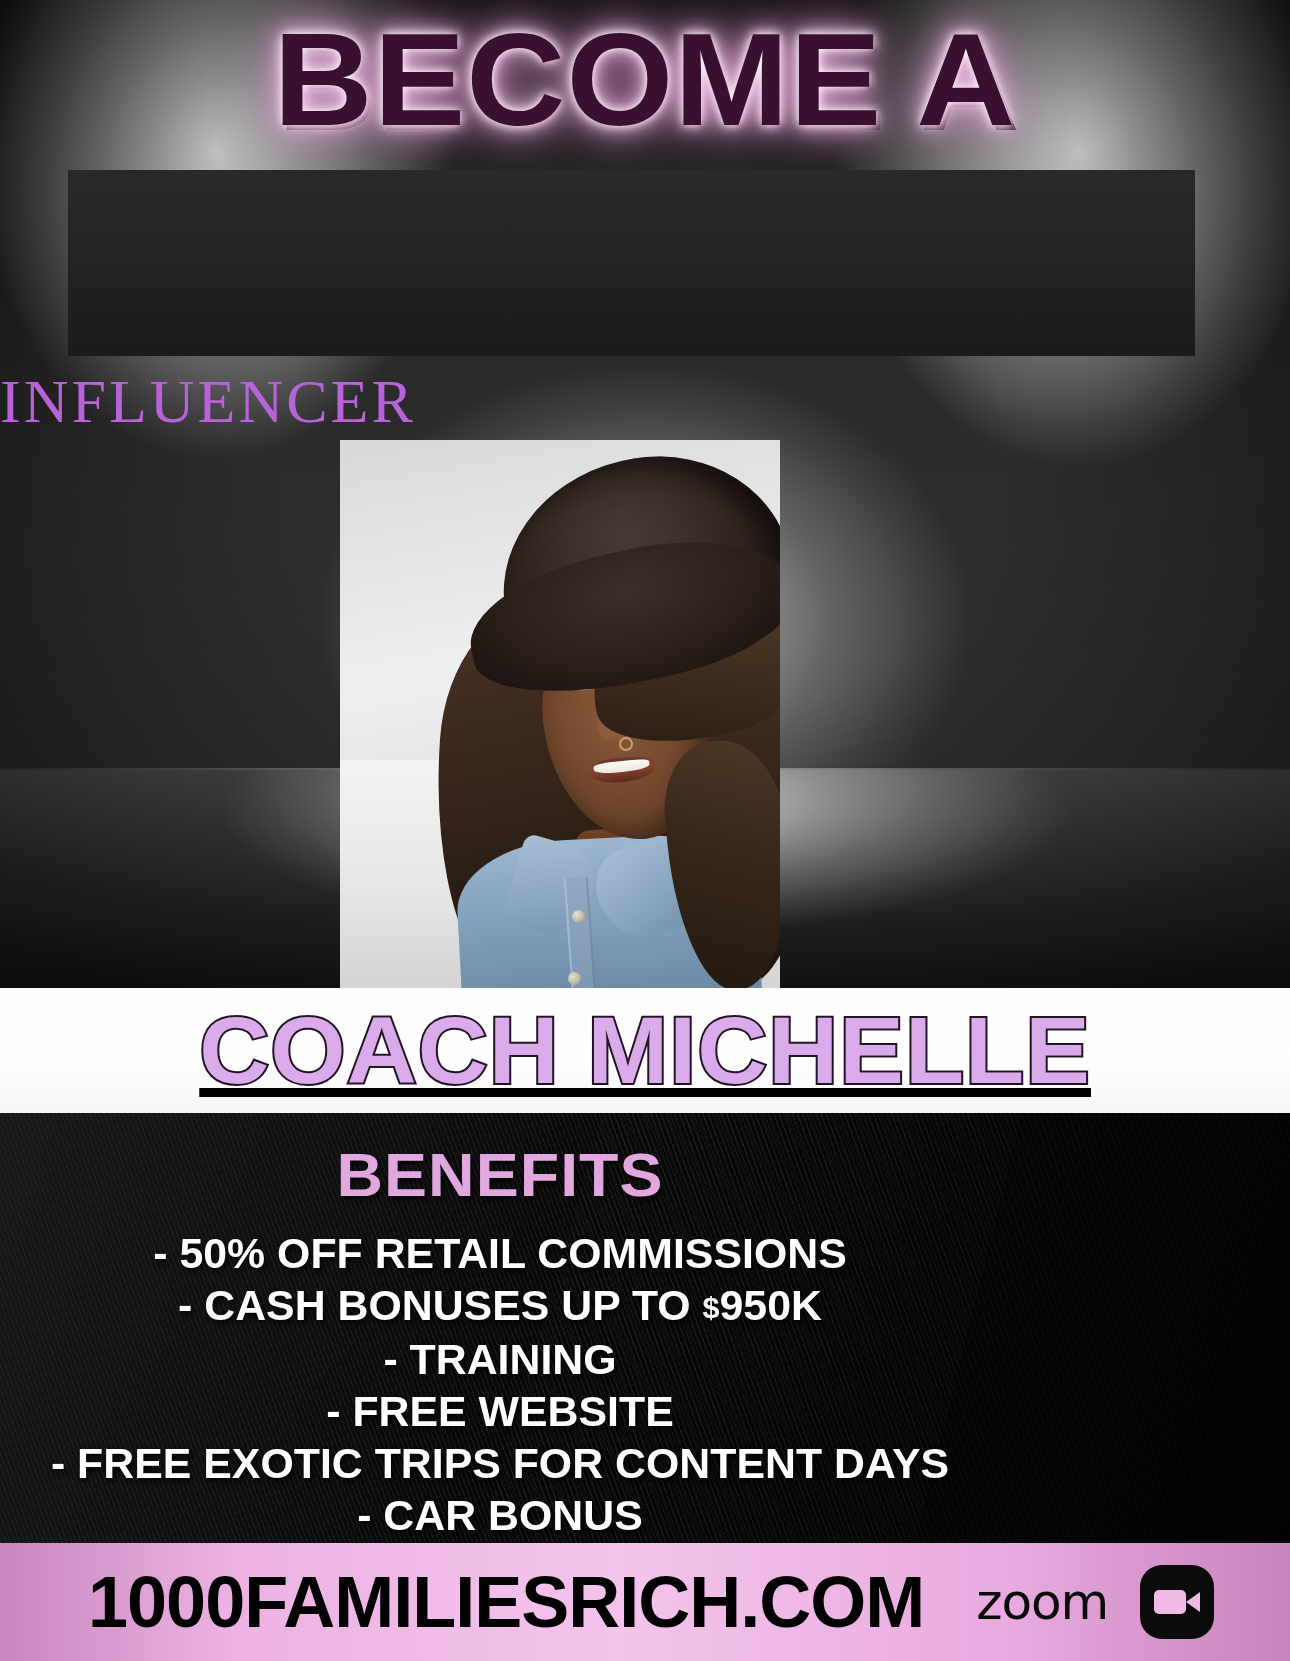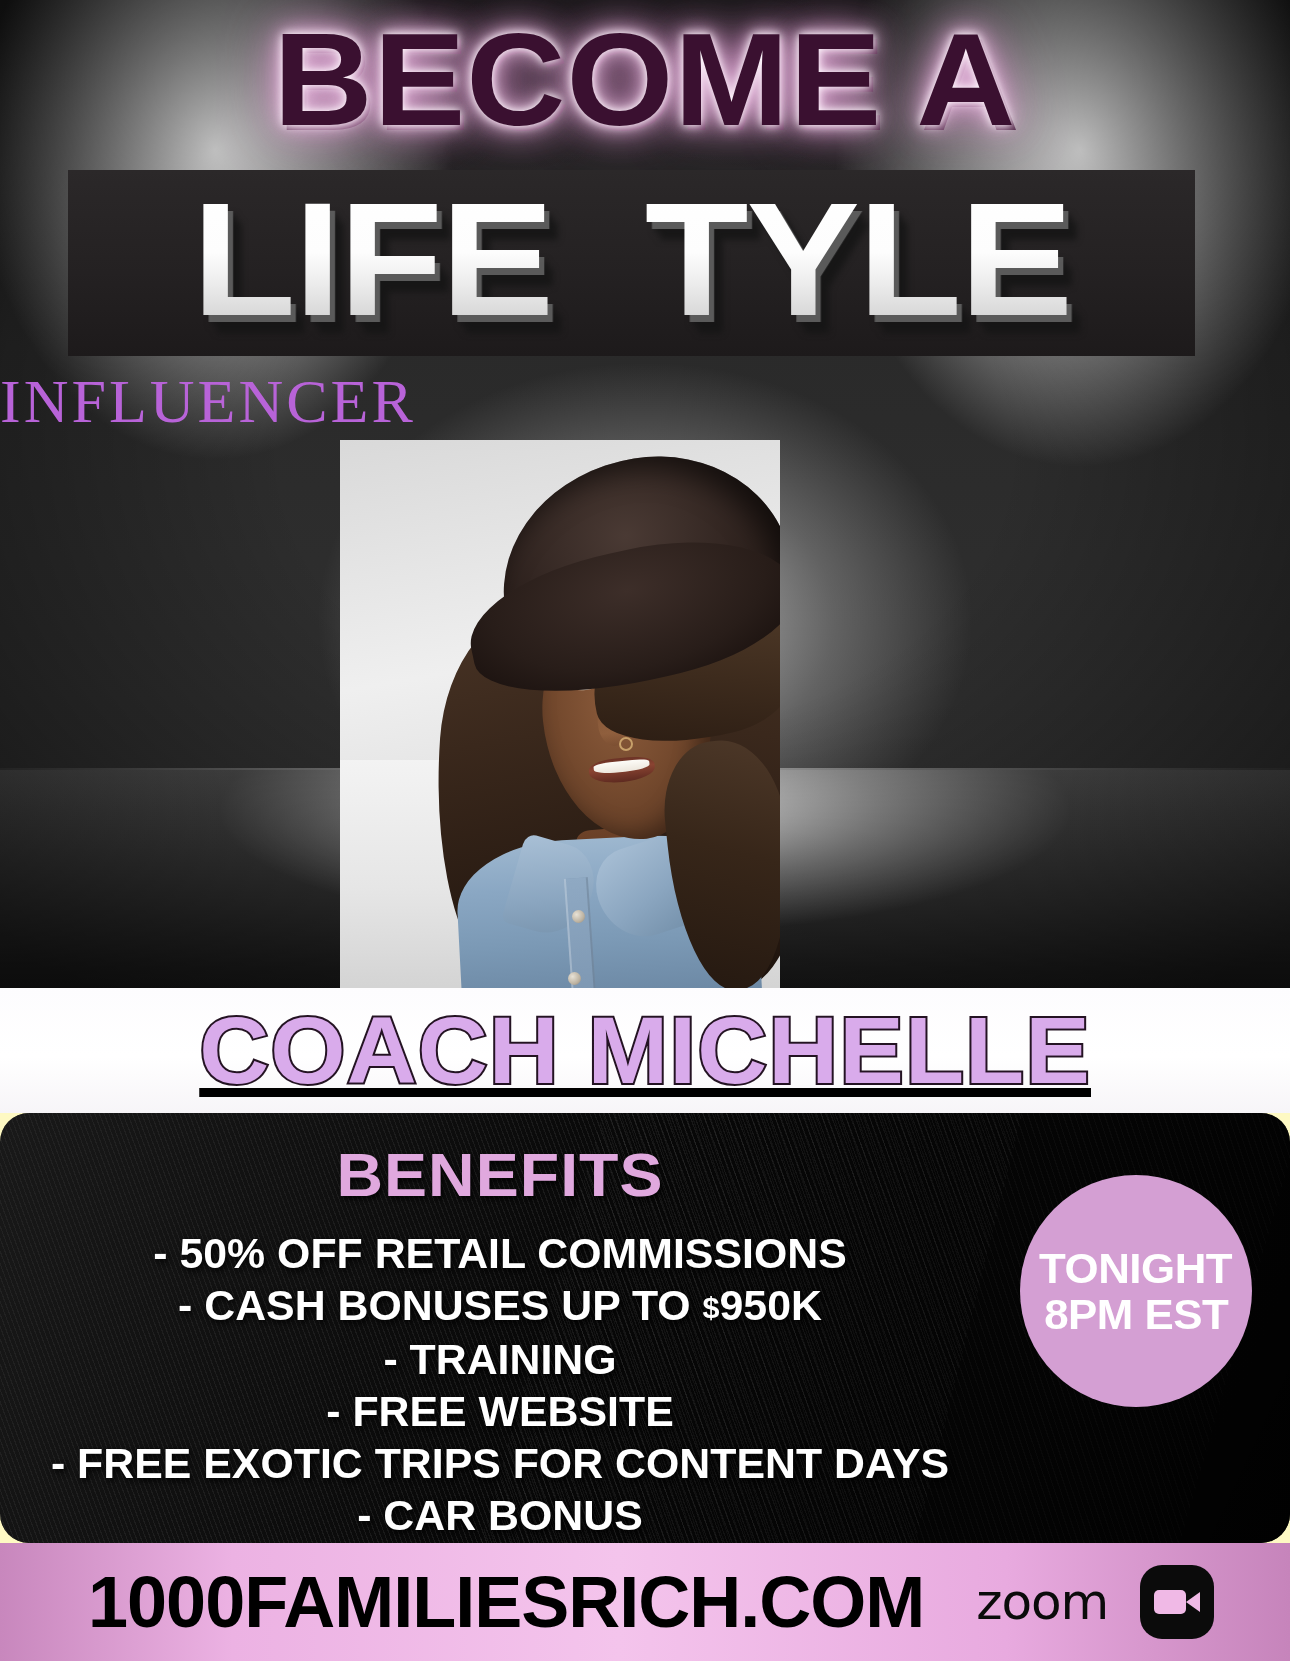--- a/index.html
+++ b/index.html
@@ -333,21 +333,20 @@
   }
 
   
   .benefits {
     position: absolute;
     left: 0; top: 1113px;
     width: 1290px; height: 430px;
     background: #070707;
     overflow: hidden;
     z-index: 10;
-    border-radius: 29px;
   }
   .benefits .stripe1 {
     position: absolute;
     left: -200px; top: -160px;
     width: 1150px; height: 900px;
     background: repeating-linear-gradient(58deg, rgba(255,255,255,0.085) 0px, rgba(255,255,255,0.085) 1px, rgba(0,0,0,0) 1px, rgba(0,0,0,0) 4px);
     transform: skewX(-14deg);
   }
   .benefits .stripe2 {
     position: absolute;
@@ -516,23 +515,20 @@
     </div>
     <div class="hairFront"></div>
     <div class="hairSweep"></div>
     <div class="hat"></div>
     <div class="hatbrim"></div>
   </div>
 
   <div class="become">BECOME A</div>
 
   <div class="lbar"></div>
-  <div class="lifestyle">
-    <span class="word"><span>LIFE</span><span class="dollar">$</span><span>TYLE</span></span>
-  </div>
 
   <div class="influencer">INFLUENCER</div>
 
   <div class="nameband">
     <div class="coachname">COACH MICHELLE</div>
   </div>
 
   <div class="benefits">
     <div class="stripe1"></div>
     <div class="stripe2"></div>
@@ -541,24 +537,20 @@
     <ul class="benefit-list">
       <li>-  50% OFF RETAIL COMMISSIONS</li>
       <li>-  CASH BONUSES UP TO <span class="sm">$</span>950K</li>
       <li>- TRAINING</li>
       <li>- FREE WEBSITE</li>
       <li>-  FREE EXOTIC TRIPS FOR CONTENT DAYS</li>
       <li>- CAR BONUS</li>
     </ul>
   </div>
 
-  <div class="tonight">
-    <span>TONIGHT</span>
-    <span>8PM EST</span>
-  </div>
 
   <div class="footer">
     <div class="site">1000FAMILIESRICH.COM</div>
     <div class="zoomlogo">
       <span class="ztext">zoom</span>
       <span class="zicon">
         <span class="cam-body"></span>
         <span class="cam-lens"></span>
       </span>
     </div>

